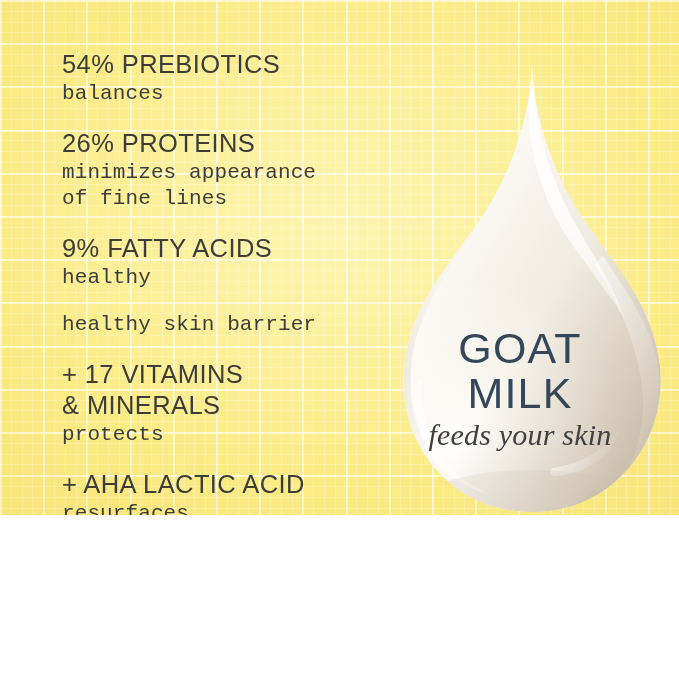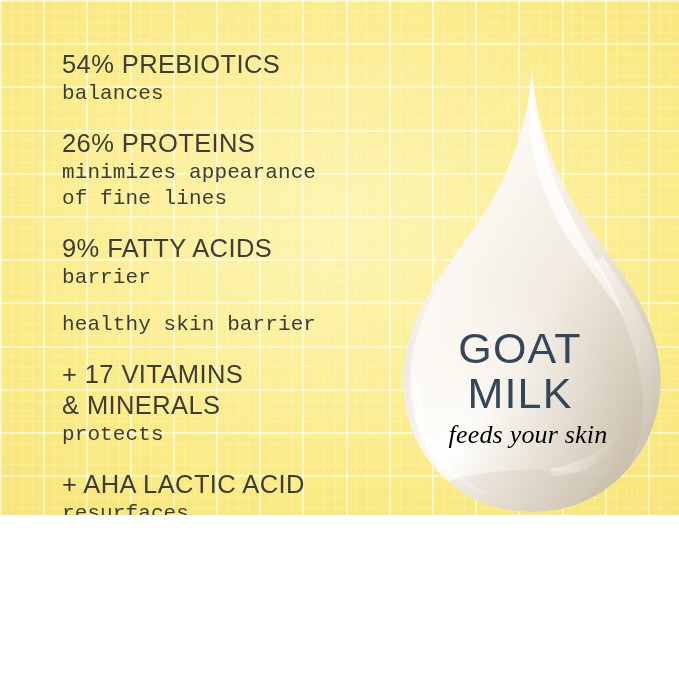--- a/index.html
+++ b/index.html
@@ -144,29 +144,29 @@
     width: 262px;
     font-family: "Liberation Sans", sans-serif;
     font-size: 43px;
     line-height: 45px;
     font-weight: 400;
     letter-spacing: 1.2px;
     color: #33465a;
   }
   .dt-tagline {
     position: absolute;
-    left: 8px;
+    left: 0;
     top: 360px;
     width: 262px;
     font-family: "Liberation Serif", serif;
     font-style: italic;
-    font-size: 26px;
+    font-size: 30px;
     line-height: 30px;
     letter-spacing: 0.2px;
-    color: #000000;
+    color: #404040;
   }
 </style>
 </head>
 <body>
 
 <div id="poster">
 
   <div class="bg-base"></div>
   <div class="bg-grid-fine"></div>
   <div class="bg-grid"></div>
@@ -180,21 +180,21 @@
     </div>
 
     <div class="ing-block">
       <div class="ing-title">26% PROTEINS</div>
       <div class="ing-sub">minimizes appearance
 of fine lines</div>
     </div>
 
     <div class="ing-block">
       <div class="ing-title">9% FATTY ACIDS</div>
-      <div class="ing-sub">barrier</div>
+      <div class="ing-sub">healthy</div>
     </div>
 
     <div class="ing-block">
       <div class="ing-sub">healthy skin barrier</div>
     </div>
 
     <div class="ing-block">
       <div class="ing-title">+ 17 VITAMINS
 &amp; MINERALS</div>
       <div class="ing-sub">protects</div>

